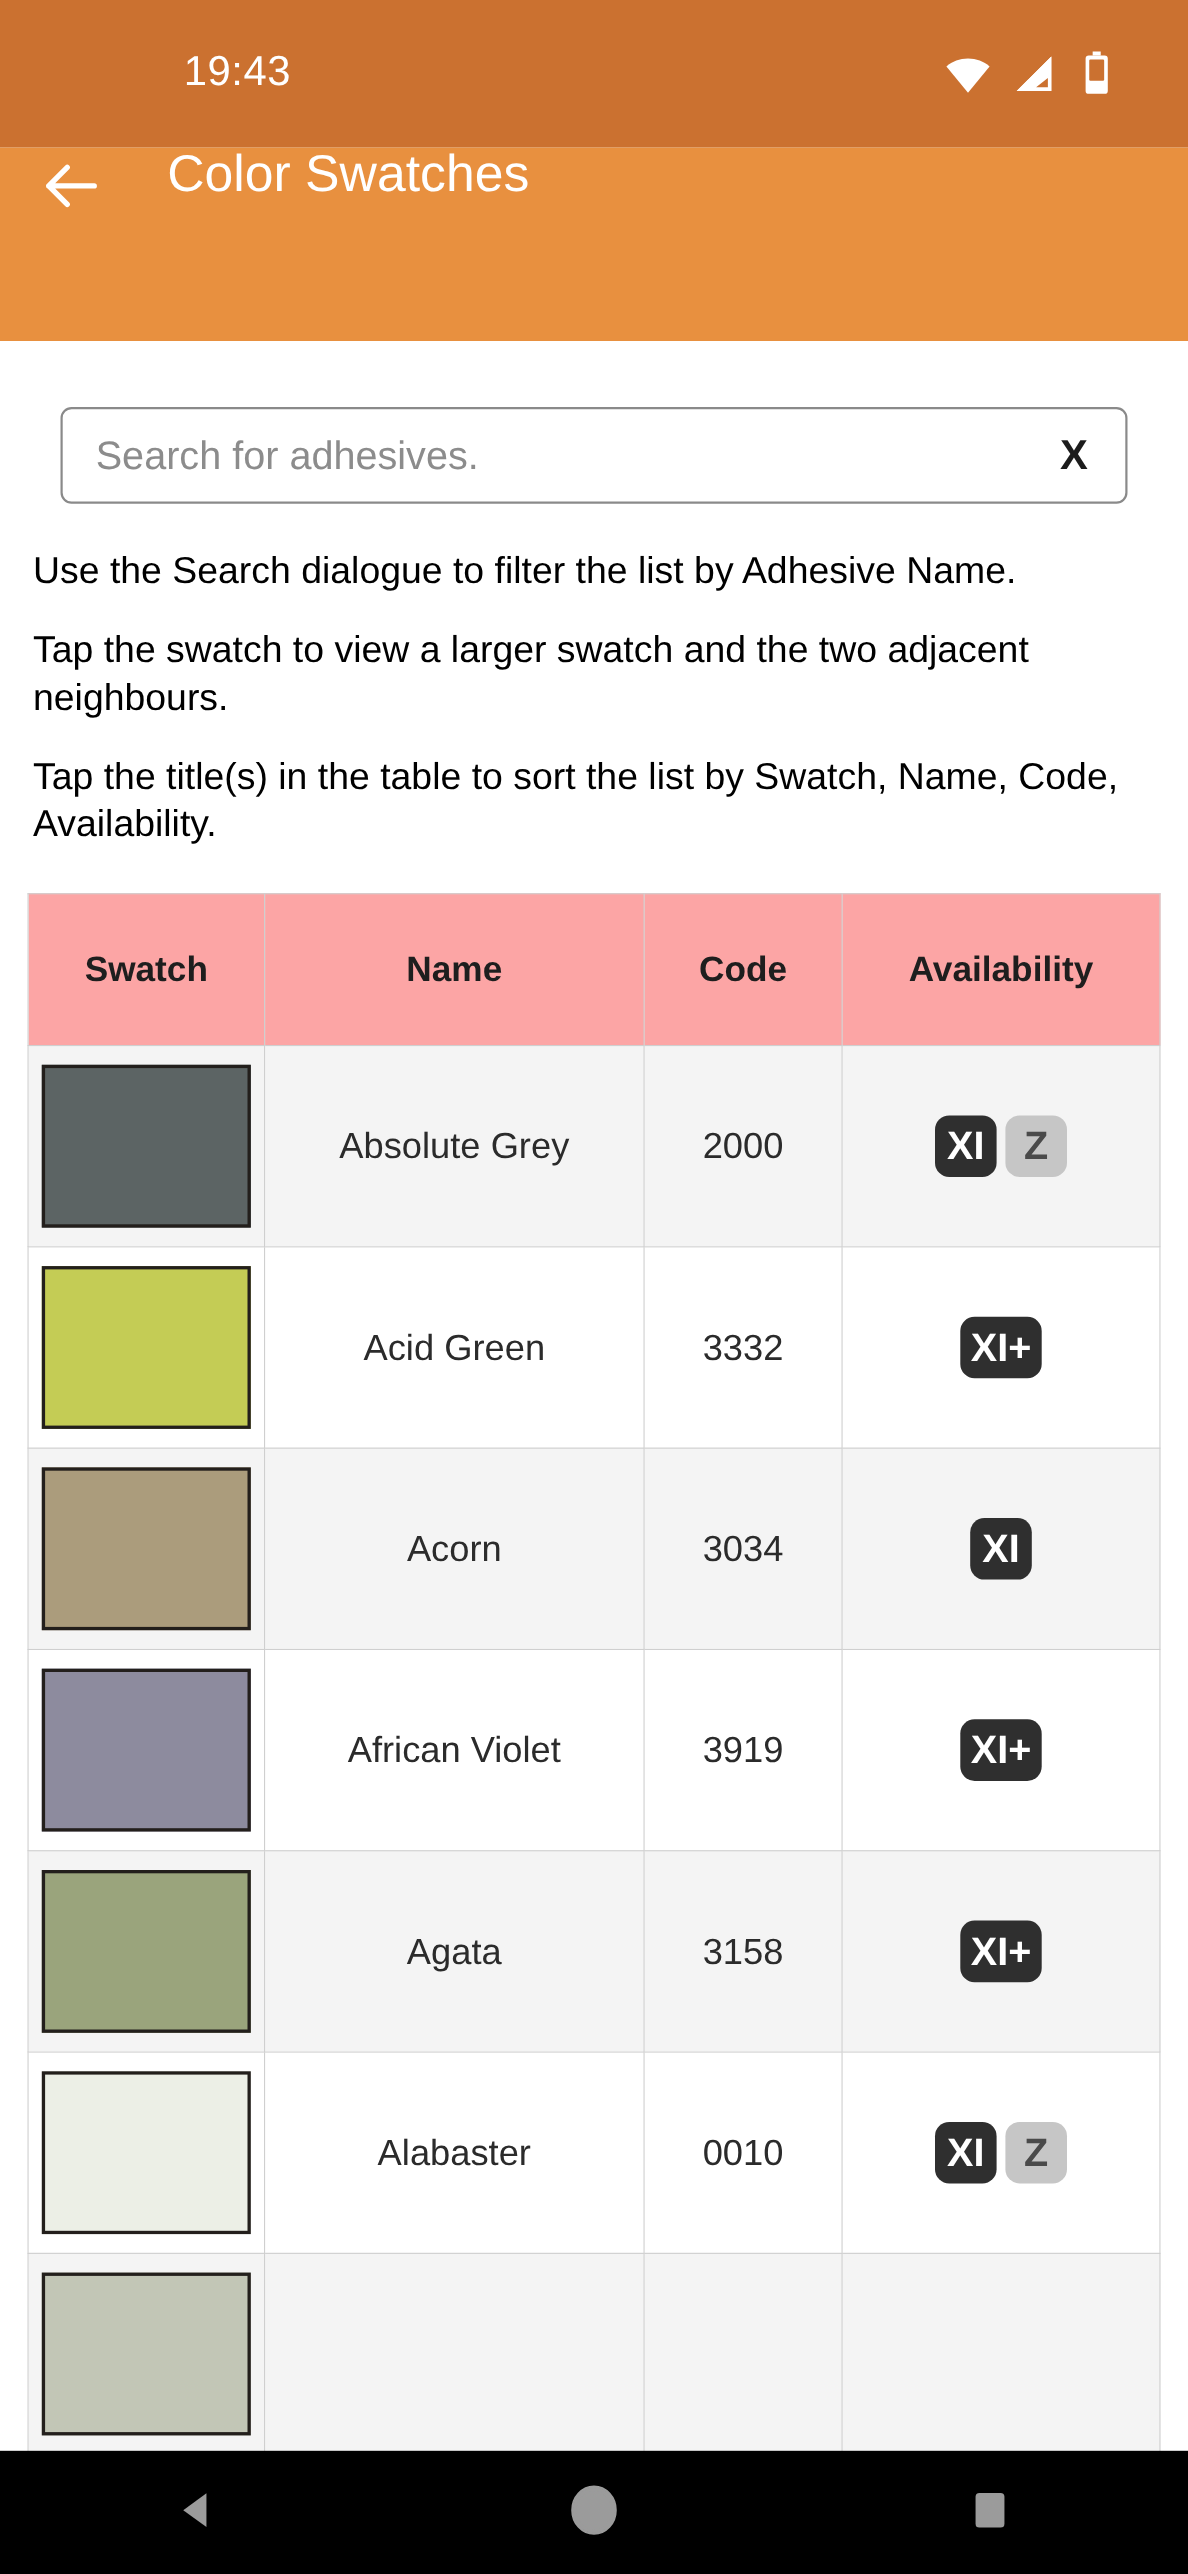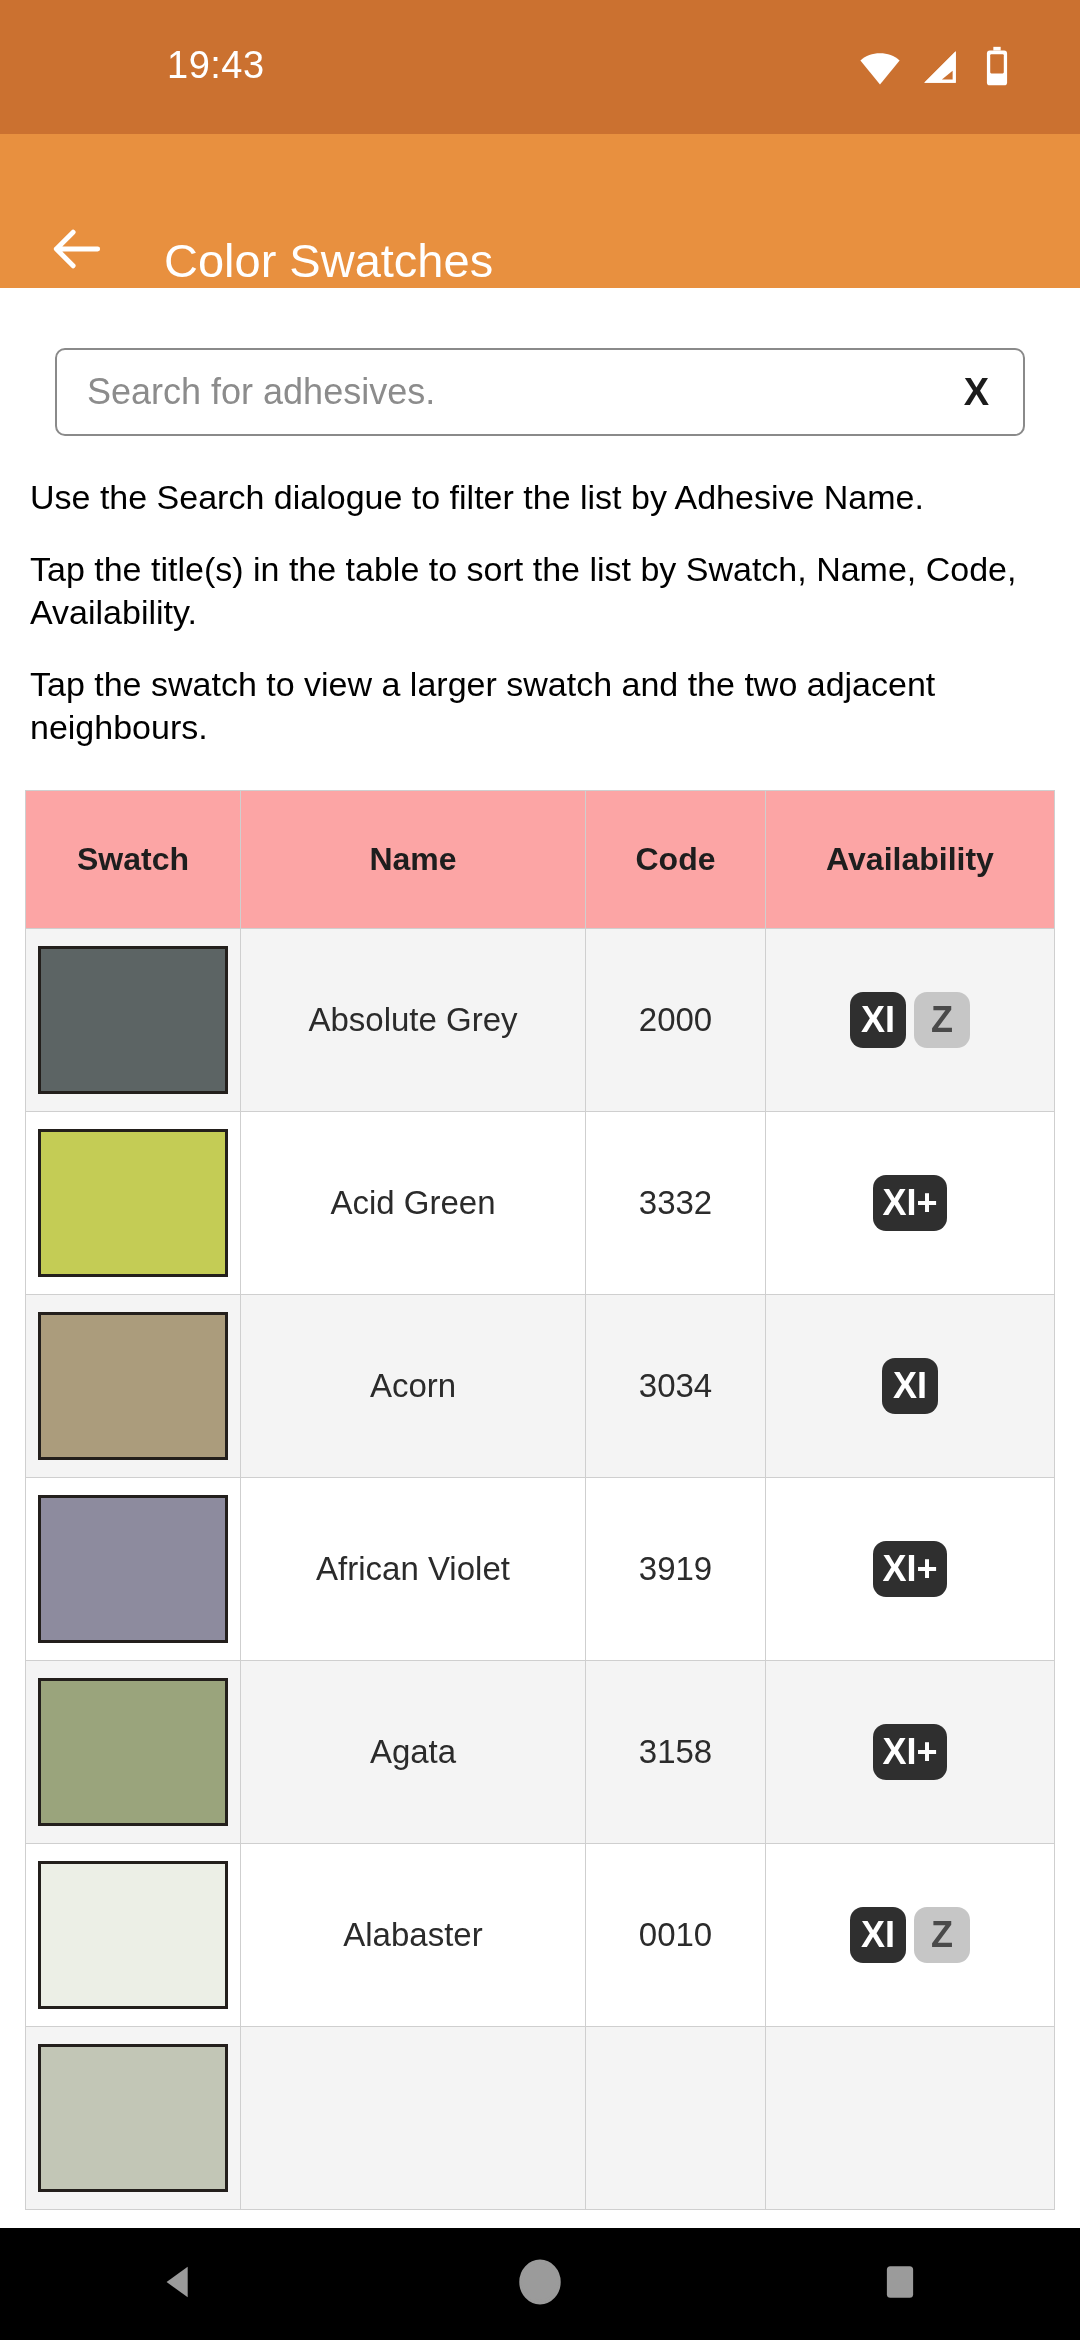--- a/index.html
+++ b/index.html
@@ -35,24 +35,24 @@
   }
   .status-icons {
     margin-left: auto;
     display: flex; align-items: center; gap: 17px;
     padding-right: 24px;
   }
   .status-icons svg { display: block; }
 
   
   .app-bar {
-    height: 154px;
+    height: 176px;
     background: #e8903f;
-    display: flex; align-items: flex-end;
-    padding-left: 40px;
+    display: flex; align-items: flex-start;
+    padding-left: 28px;
     flex: 0 0 auto;
   }
   .back-btn {
     width: 74px; height: 74px;
     display: flex; align-items: center; justify-content: center;
     cursor: pointer;
   }
   .app-title {
     color: #ffffff;
     font-size: 47px;
@@ -227,22 +227,22 @@
 
     <div class="search-wrap">
       <div class="search-box">
         <input class="search-input" type="text" placeholder="Search for adhesives." style="">
         <span class="search-clear">X</span>
       </div>
     </div>
 
     <div class="instructions">
       <p>Use the Search dialogue to filter the list by Adhesive Name.</p>
+      <p>Tap the swatch to view a larger swatch and the two adjacent neighbours.</p>
       <p>Tap the title(s) in the table to sort the list by Swatch, Name, Code, Availability.</p>
-      <p>Tap the swatch to view a larger swatch and the two adjacent neighbours.</p>
     </div>
 
     <div class="table-wrap">
       <table class="swatch-table">
         <colgroup>
           <col class="c-swatch">
             <col class="c-name">
             <col class="c-code">
             <col class="c-avail">
         </colgroup>

